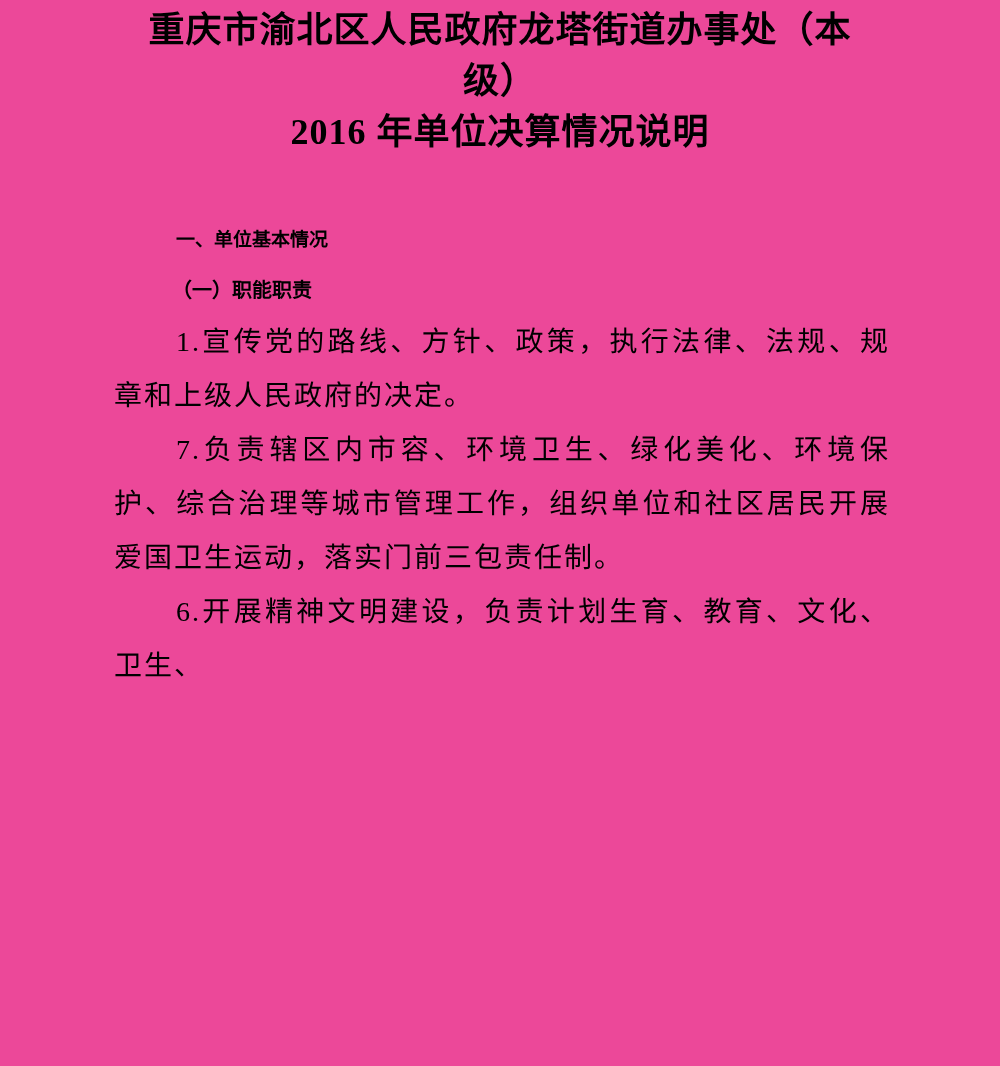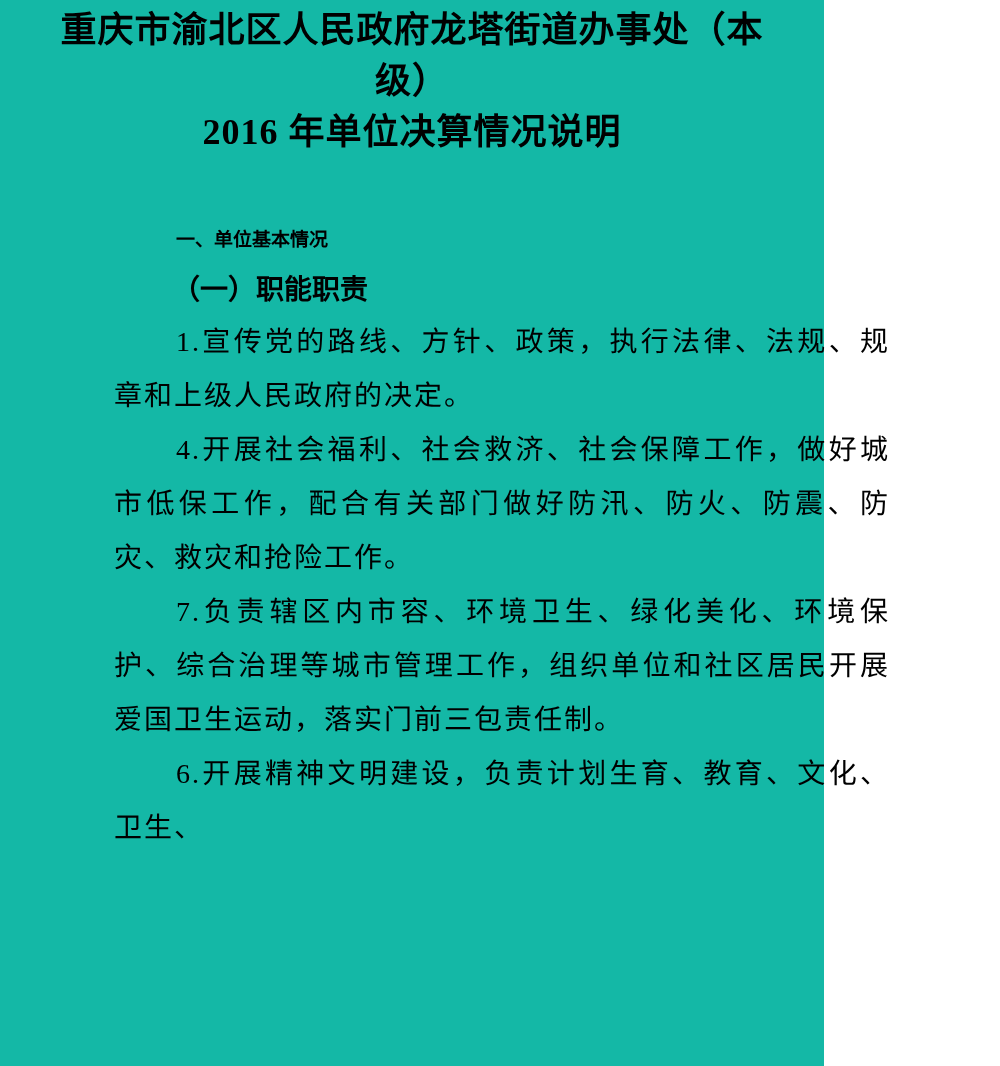--- a/index.html
+++ b/index.html
@@ -9,23 +9,23 @@
   body {
     width: 1000px;
     height: 1066px;
     background: #ffffff;
     color: #000000;
     overflow: hidden;
     font-family: "Liberation Serif", "DejaVu Serif", serif;
   }
   .page {
     position: relative;
-    width: 824px;
+    width: 1000px;
     height: 1066px;
-    background: #14b8a6;
+    background: #ec4899;
   }
   
   .doc-title {
     padding-top: 5px;
     text-align: center;
     font-family: "Liberation Serif", "DejaVu Serif", serif;
     font-weight: bold;
     font-size: 36px;
     line-height: 51px;
     letter-spacing: 1px;
@@ -39,21 +39,21 @@
     font-family: "Liberation Sans", "DejaVu Sans", sans-serif;
     font-weight: bold;
     font-size: 19px;
     line-height: 50px;
     text-indent: 62px;
     margin: 0;
     white-space: nowrap;
   }
   .h2 {
     font-family: "Liberation Serif", "DejaVu Serif", serif;
-    font-size: 28px;
+    font-size: 20px;
     line-height: 50px;
     text-indent: 58px;
     margin: 0;
     white-space: nowrap;
   }
   .para {
     font-family: "Liberation Serif", "DejaVu Serif", serif;
     font-size: 28px;
     line-height: 54px;
     margin: 0;
@@ -73,19 +73,18 @@
     <div>重庆市渝北区人民政府龙塔街道办事处（本</div>
     <div>级）</div>
     <div>2016 年单位决算情况说明</div>
   </div>
 
   <div class="content">
     <h2 class="h1">一、单位基本情况</h2>
     <h3 class="h2">（一）职能职责</h3>
     <div id="paragraphs">
         <p class="para">1.宣传党的路线、方针、政策，执行法律、法规、规章和上级人民政府的决定。</p>
-        <p class="para">4.开展社会福利、社会救济、社会保障工作，做好城市低保工作，配合有关部门做好防汛、防火、防震、防灾、救灾和抢险工作。</p>
         <p class="para">7.负责辖区内市容、环境卫生、绿化美化、环境保护、综合治理等城市管理工作，组织单位和社区居民开展爱国卫生运动，落实门前三包责任制。</p>
         <p class="para">6.开展精神文明建设，负责计划生育、教育、文化、卫生、</p>
       </div>
   </div>
 
 </div>
 
 </body></html>

